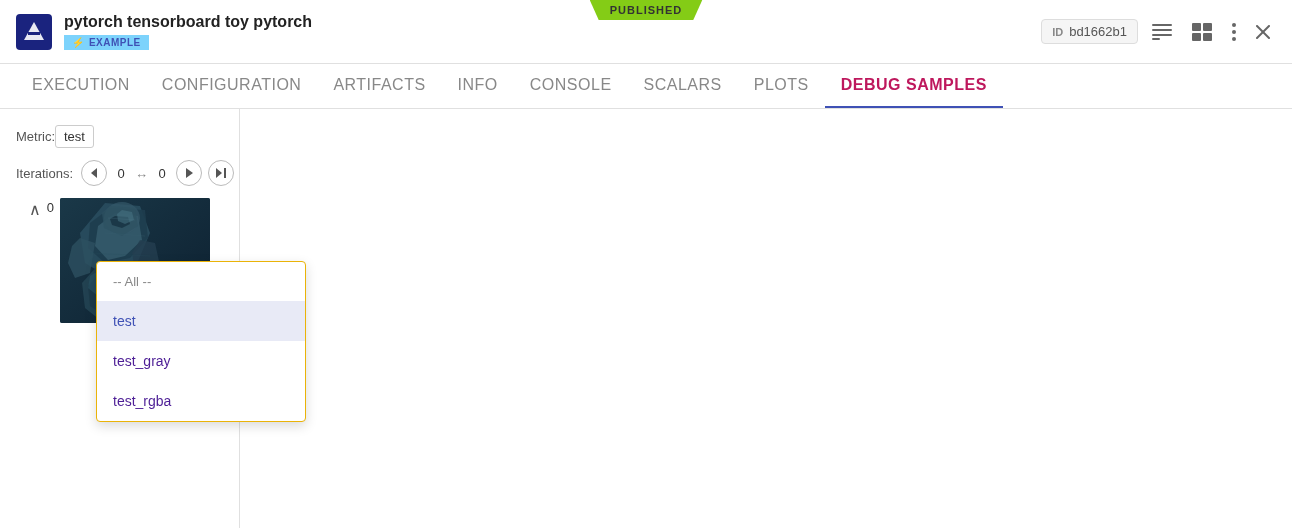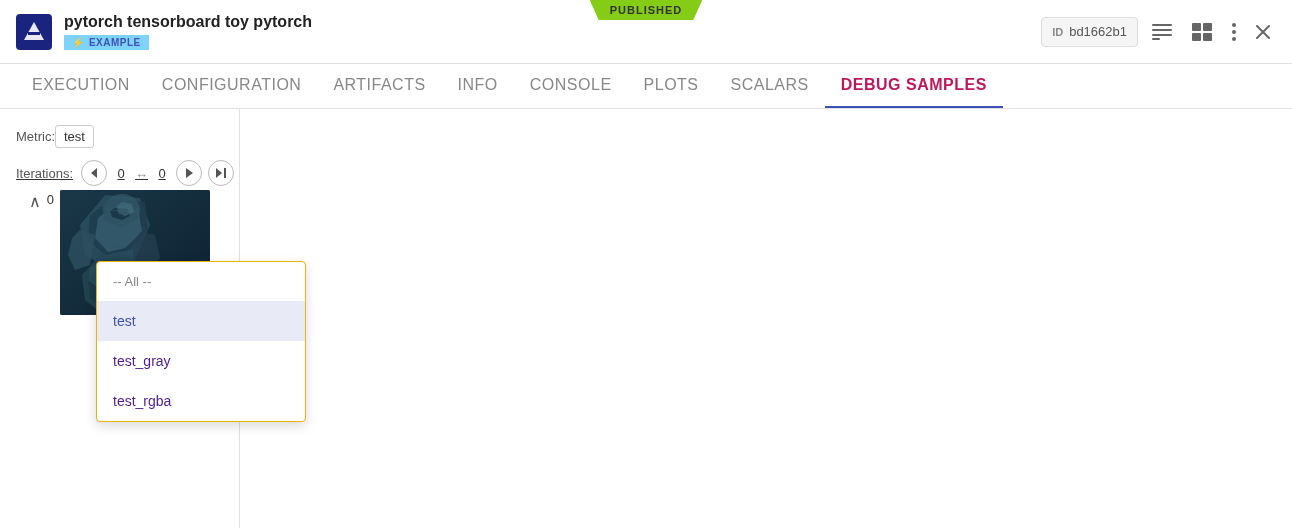--- a/index.html
+++ b/index.html
@@ -62,20 +62,21 @@
     }
 
     .example-badge::before {
       content: '⚡';
       margin-right: 4px;
       font-size: 10px;
     }
 
     .header-actions {
       display: flex;
+      align-items: center;
       gap: 8px;
     }
 
     .id-badge {
       display: flex;
       align-items: center;
       gap: 6px;
       background: #f5f5f5;
       border: 1px solid #ddd;
       border-radius: 4px;
@@ -166,22 +167,21 @@
       border: 1px solid #ccc;
       border-radius: 3px;
       padding: 3px 8px;
       cursor: pointer;
     }
 
     .iter-row {
       display: flex;
       align-items: center;
       gap: 8px;
-      margin-bottom: 4px;
-      text-decoration: underline;
+      margin-bottom: 12px;
     }
 
     .iter-label {
       font-size: 13px;
       color: #555;
       font-weight: 500;
     }
 
     .iter-controls {
       display: flex;
@@ -351,22 +351,22 @@
     </button>
   </div>
 </div>
 
 <nav class="nav-tabs">
   <div class="nav-tab">EXECUTION</div>
   <div class="nav-tab">CONFIGURATION</div>
   <div class="nav-tab">ARTIFACTS</div>
   <div class="nav-tab">INFO</div>
   <div class="nav-tab">CONSOLE</div>
+  <div class="nav-tab">SCALARS</div>
   <div class="nav-tab">PLOTS</div>
-  <div class="nav-tab">SCALARS</div>
   <div class="nav-tab active">DEBUG SAMPLES</div>
 </nav>
 
 <div class="main-content">
 
   <div class="left-panel">
 
     <div class="metric-row">
       <span class="metric-label">Metric:</span>
       <button class="metric-value">test</button>

